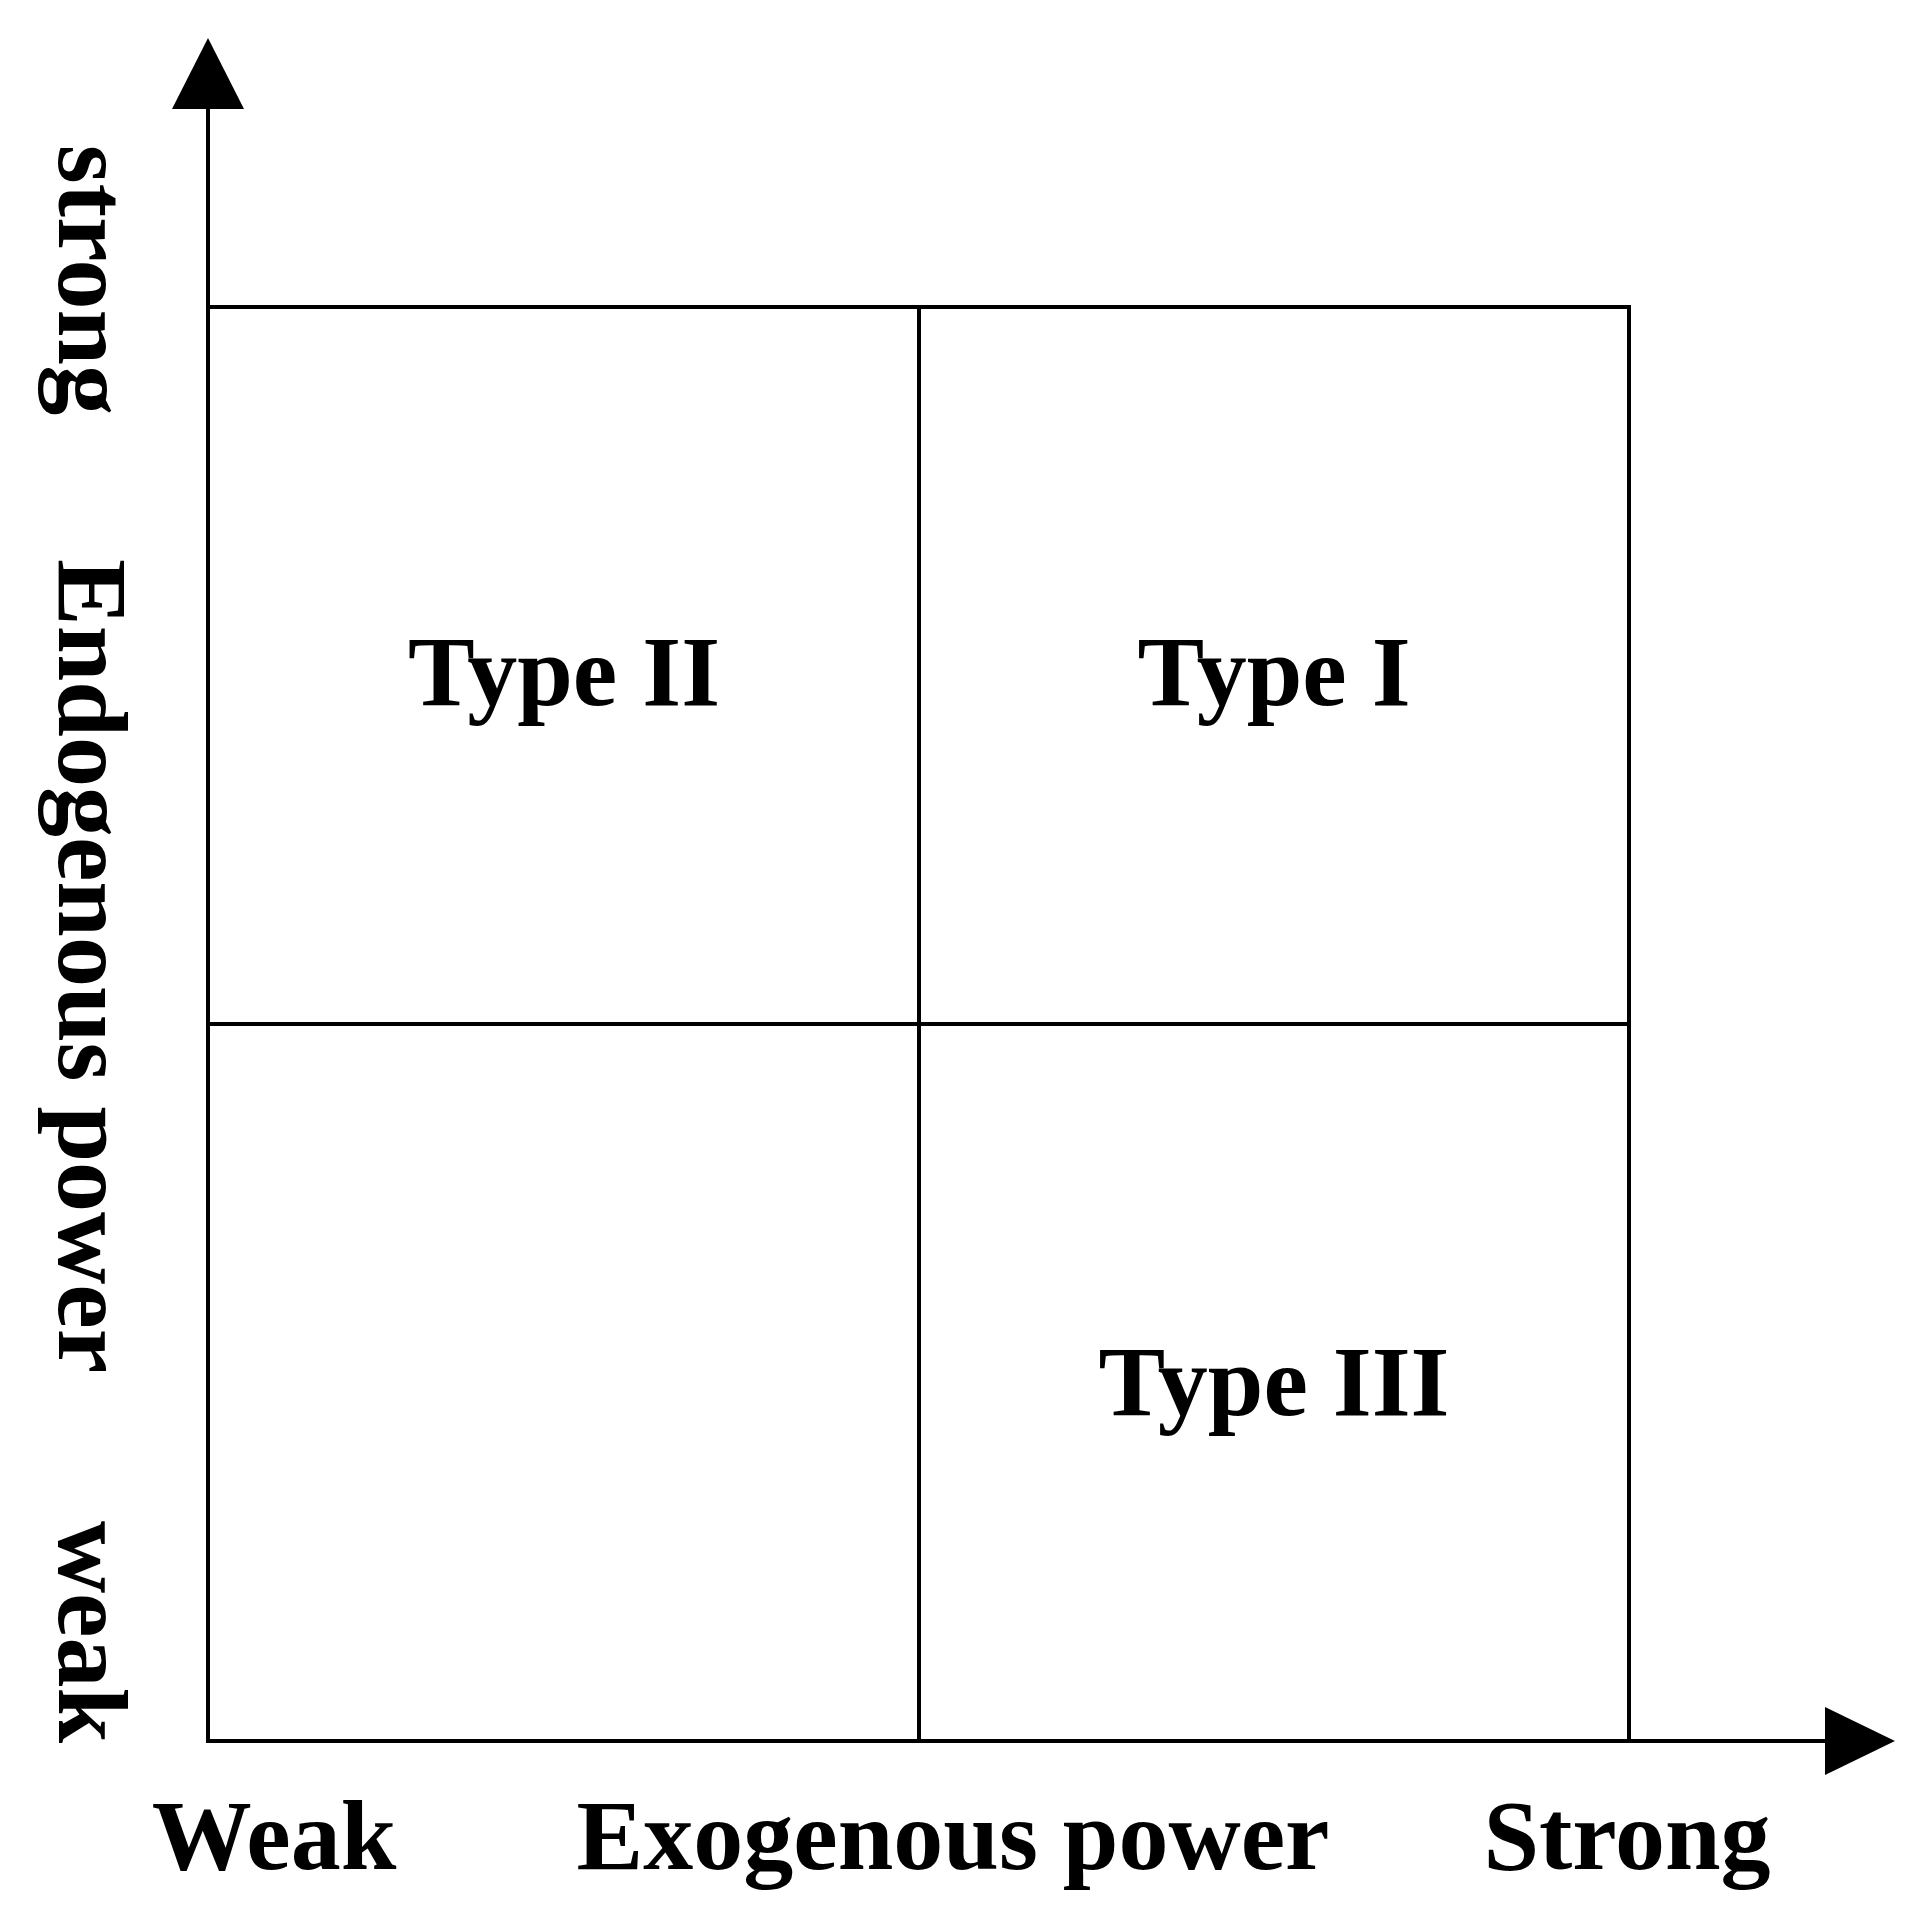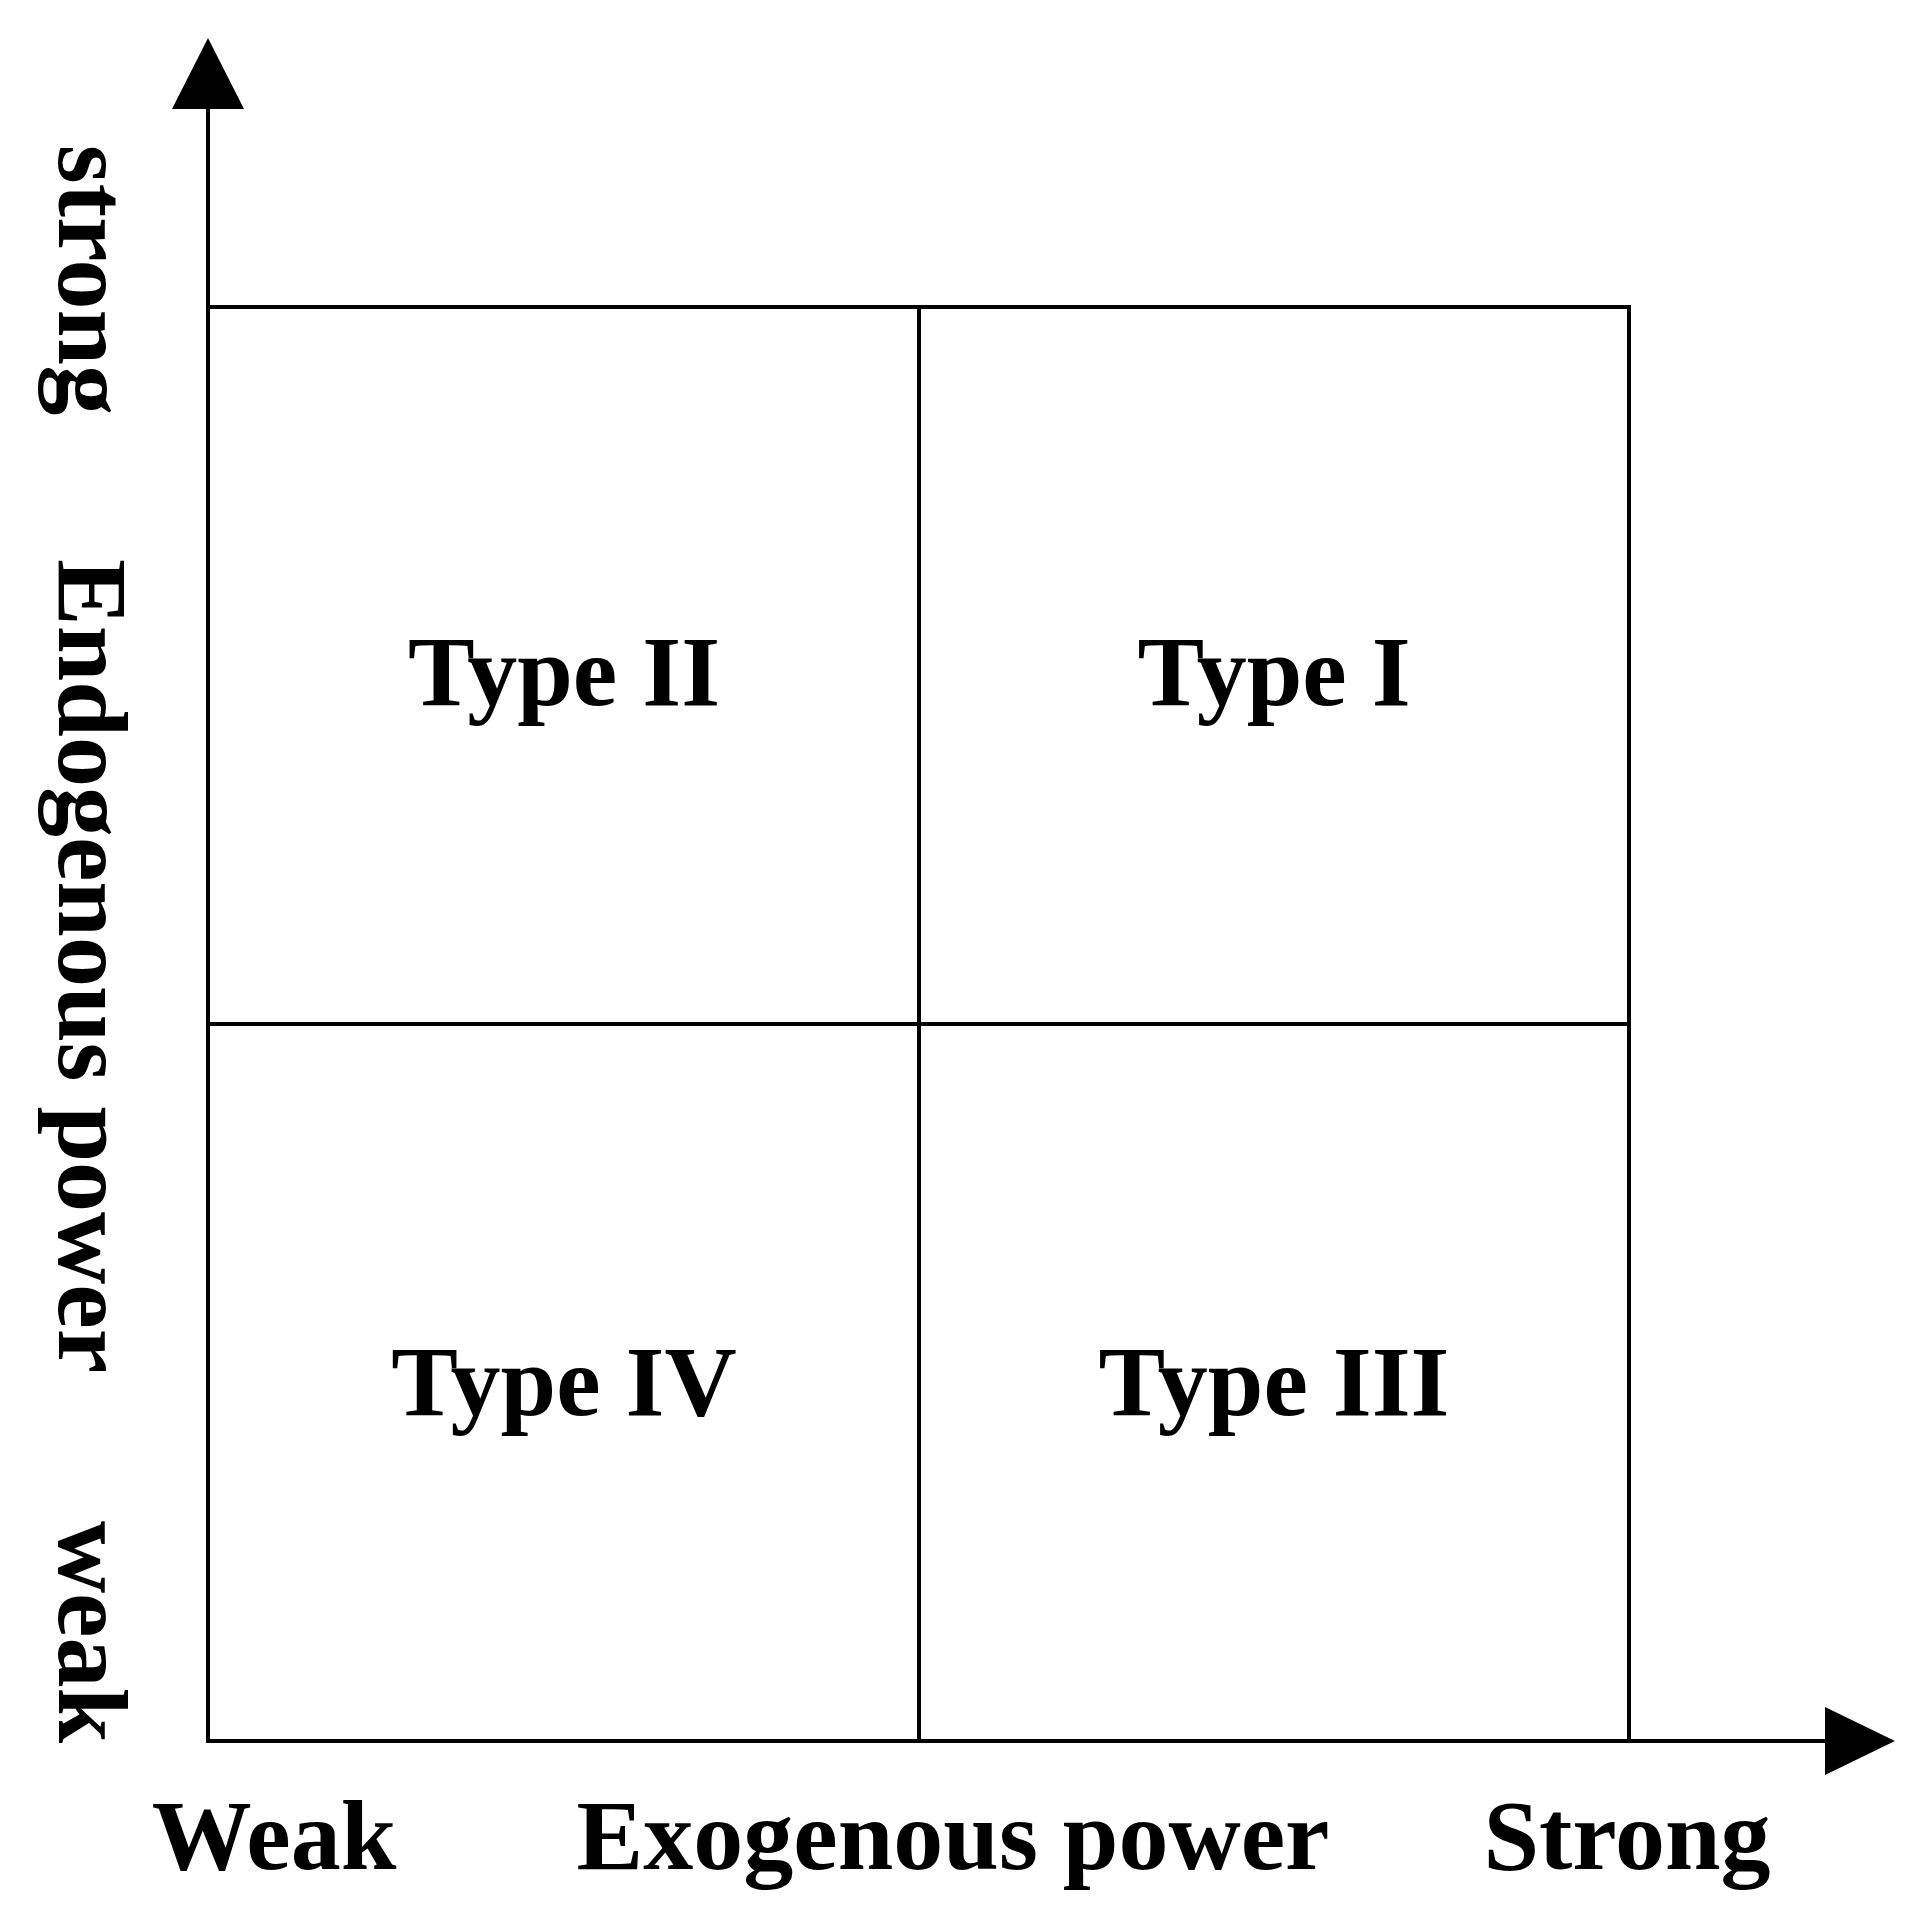--- a/index.html
+++ b/index.html
@@ -93,23 +93,20 @@
   <div class="ln" id="box-right"></div>
   <div class="ln" id="v-divider"></div>
   <div class="ln" id="h-divider"></div>
 
   <div class="quad" id="q-tl">
     <span class="qlabel">Type II</span>
   </div>
   <div class="quad" id="q-tr">
     <span class="qlabel">Type I</span>
   </div>
-  <div class="quad" id="q-bl">
-    <span class="qlabel">Type IV</span>
-  </div>
   <div class="quad" id="q-br">
     <span class="qlabel">Type III</span>
   </div>
 
   <span class="axis-label vertical" id="y-max-label">strong</span>
   <span class="axis-label vertical" id="y-axis-title">Endogenous power</span>
   <span class="axis-label vertical" id="y-min-label">weak</span>
 
   <span class="axis-label" id="x-min-label">Weak</span>
   <span class="axis-label" id="x-axis-title">Exogenous power</span>

